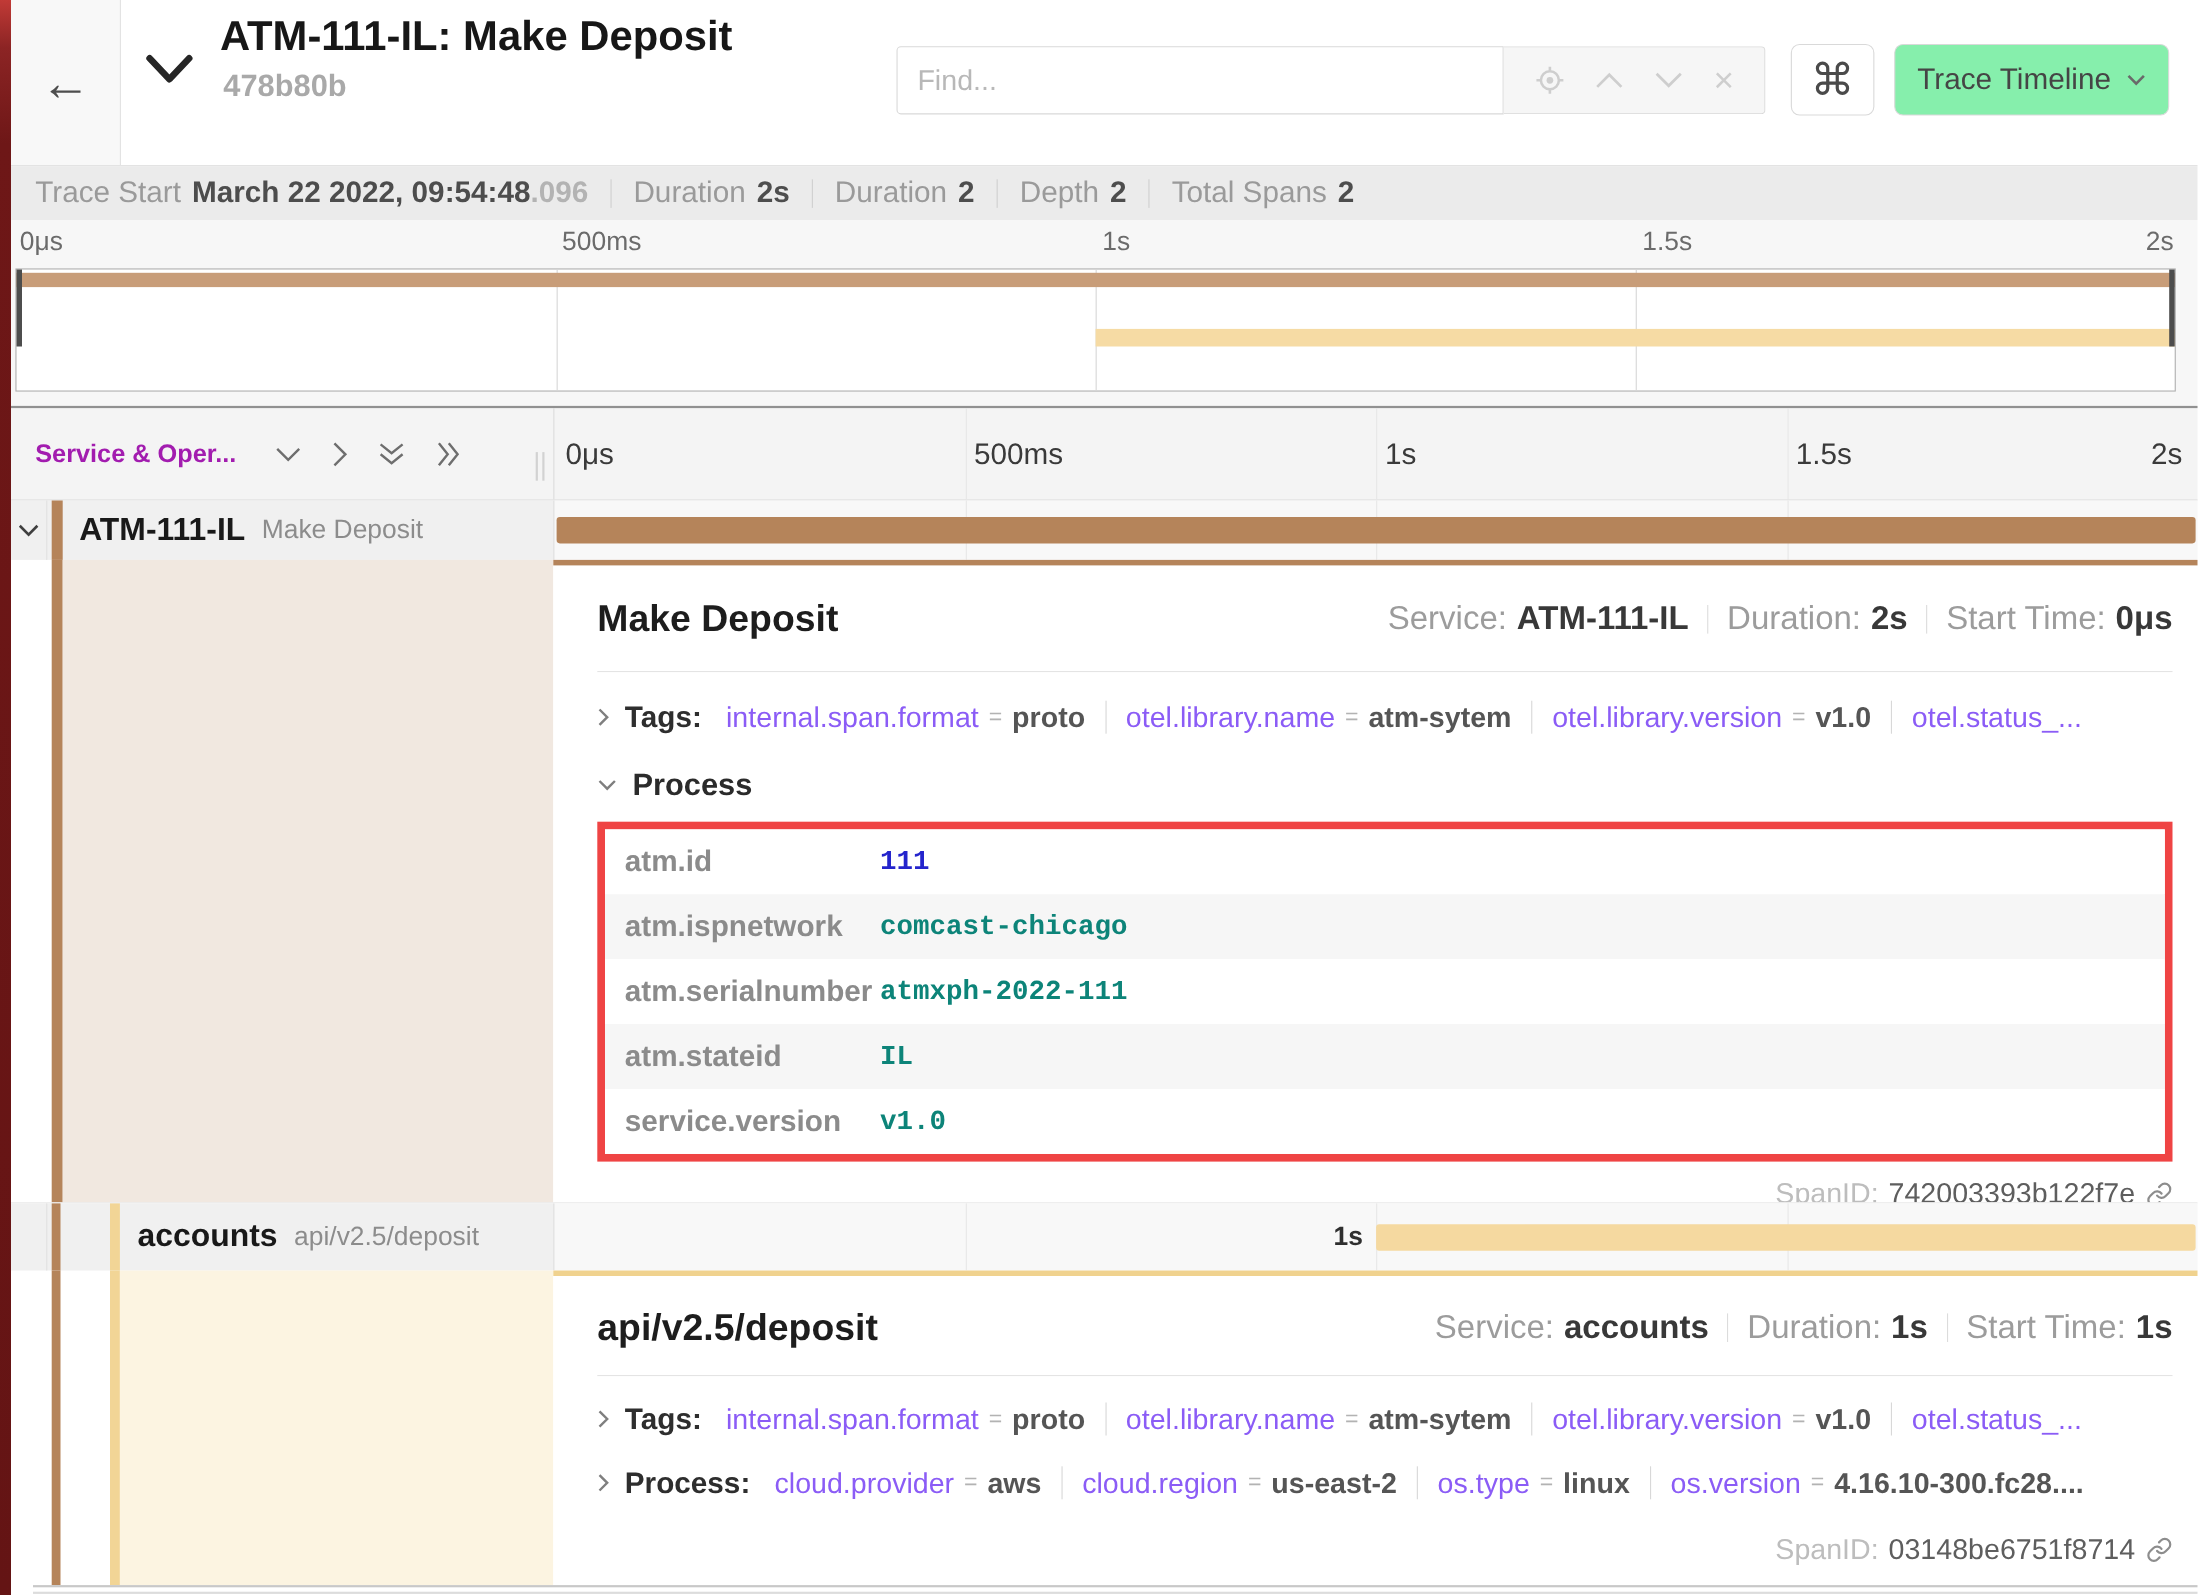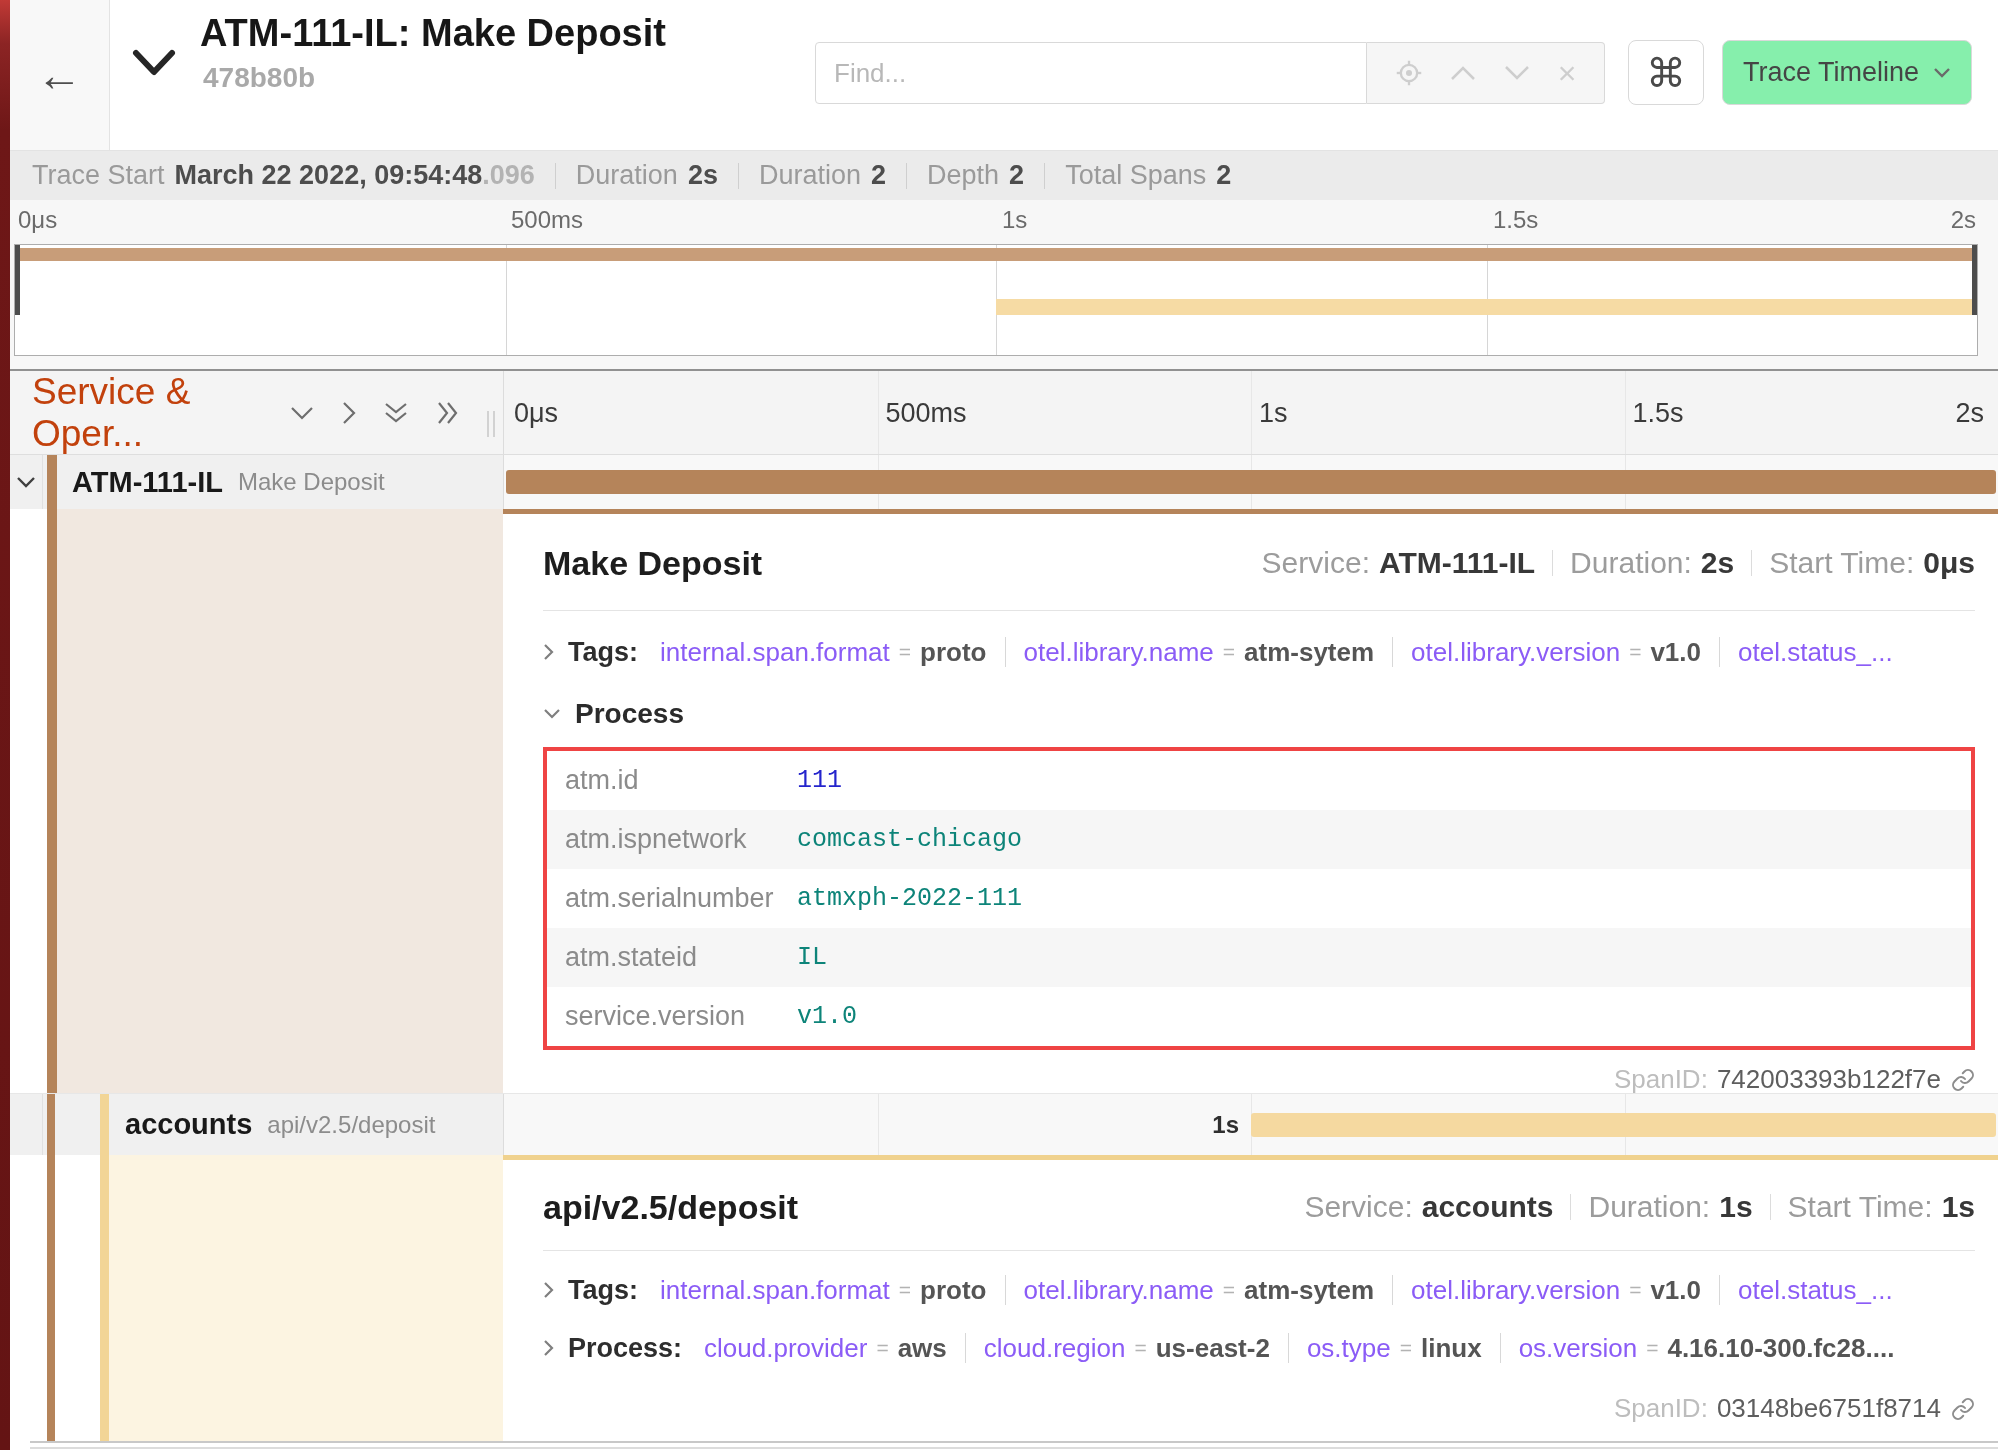--- a/index.html
+++ b/index.html
@@ -48,21 +48,21 @@
   .mm-canvas { left:4px; right:20px; top:44px; height:112px; background:#fff; border:1px solid #adadad; position:absolute; }
   .mm-grid { position:absolute; top:0; bottom:0; width:1px; background:#d6d6d6; }
   .mm-bar1 { position:absolute; left:0; right:0; top:3px; height:13px; background:#c89d79; }
   .mm-bar2 { position:absolute; left:50%; right:0; top:54px; height:16px; background:#f6dba4; }
   .mm-handle { position:absolute; top:0; width:5px; height:70px; background:#4d4d4d; cursor:ew-resize; }
 
   
   .thead { left:10px; top:369px; width:1988px; height:86px; background:#f4f4f4;
     border-top:2px solid #919191; border-bottom:1px solid #dedede; }
   .thead-left { position:absolute; left:0; top:0; bottom:0; width:493px; display:flex; align-items:center; padding-left:22px; }
-  .thead-title { font-size:37px; font-weight:400; color:#c2410c; margin-right:34px; cursor:pointer; }
+  .thead-title { font-size:23px; font-weight:700; color:#a21caf; margin-right:34px; cursor:pointer; }
   .th-icon { color:#6e6e6e; margin-right:26px; display:flex; align-items:center; cursor:pointer; }
   .resizer { margin-left:auto; margin-right:8px; display:flex; gap:4px; cursor:col-resize; padding-top:22px; }
   .resizer i { width:2px; height:26px; background:#d2d2d2; }
   .thead-ticks { position:absolute; left:493px; right:0; top:0; bottom:0; border-left:1px solid #dcdcdc; }
   .thead-ticks .tick { position:absolute; top:50%; transform:translateY(-50%); font-size:27px; color:#3a3a3a; }
   .tl-grid { position:absolute; top:0; bottom:0; width:1px; background:#e7e7e7; }
 
   
   .row { left:10px; width:1988px; cursor:pointer; }
   .row1 { top:455px; height:54px; }
@@ -108,21 +108,21 @@
   .d-kvrow { margin-top:24px; display:flex; align-items:center; font-size:26px; height:34px; white-space:nowrap; }
   .d2p .d-kvrow.tagsrow { margin-top:22px; }
   .expander { color:#7f7f7f; margin-right:14px; display:flex; align-items:center; cursor:pointer; }
   .d-sec-label { font-weight:700; color:#2e2e2e; margin-right:22px; font-size:27px; }
   .tag-key { color:#8b5cf6; }
   .tag-eq { color:#b3b3b3; font-size:21px; margin:0 9px; }
   .tag-val { font-weight:700; color:#555; }
   .tag-sep { width:1px; height:30px; background:#d8d8d8; margin:0 18px; }
   .d-prochdr { margin-top:28px; height:34px; display:flex; align-items:center; cursor:pointer; }
   .d-prochdr .lbl { font-size:28px; font-weight:700; color:#2b2b2b; margin-left:14px; }
-  .kv-table { margin-top:16px; border:4px solid #ef4444; }
+  .kv-table { margin-top:16px; border:7px solid #ef4444;font-weight:bold; }
   .kv-row { display:flex; align-items:center; height:59px; font-size:27px; background:#fff; }
   .kv-row:nth-child(even) { background:#f6f6f6; }
   .kv-key { width:250px; padding-left:18px; color:#8b8b8b; flex-shrink:0; }
   .kv-val { font-family:"Liberation Mono","DejaVu Sans Mono",monospace; font-size:25px; }
   .v-num { color:#2424cc; }
   .v-str { color:#0d8479; }
   .d-spanid { margin-top:14px; display:flex; justify-content:flex-end; align-items:center; font-size:26px; }
   .d2p .d-spanid { margin-top:28px; }
   .sid-label { color:#bdbdbd; margin-right:9px; }
   .sid-val { color:#5e5e5e; }

